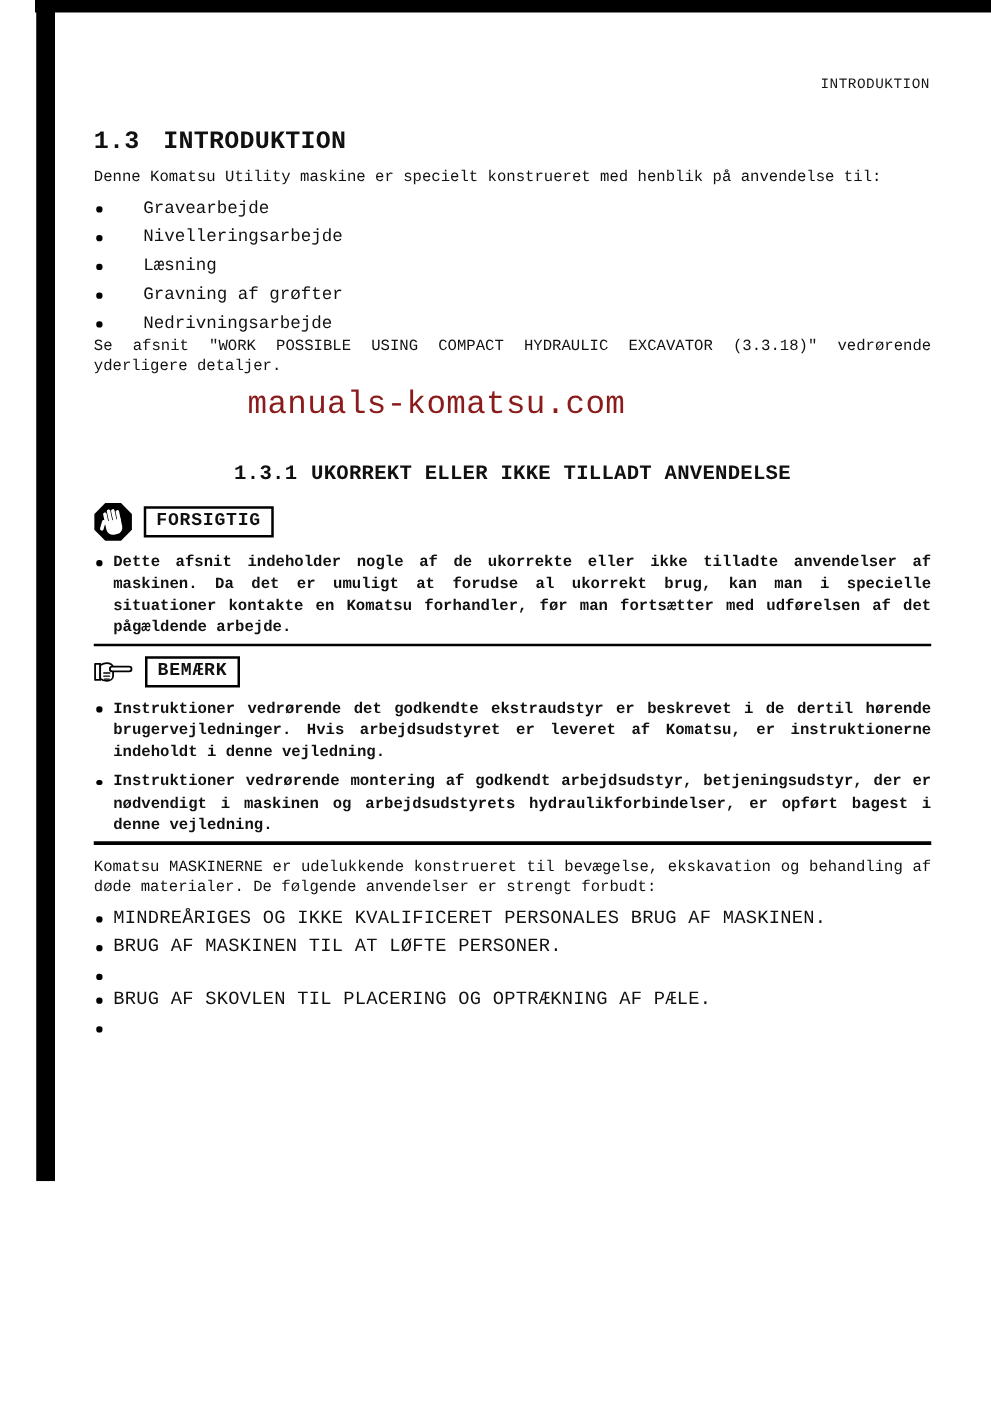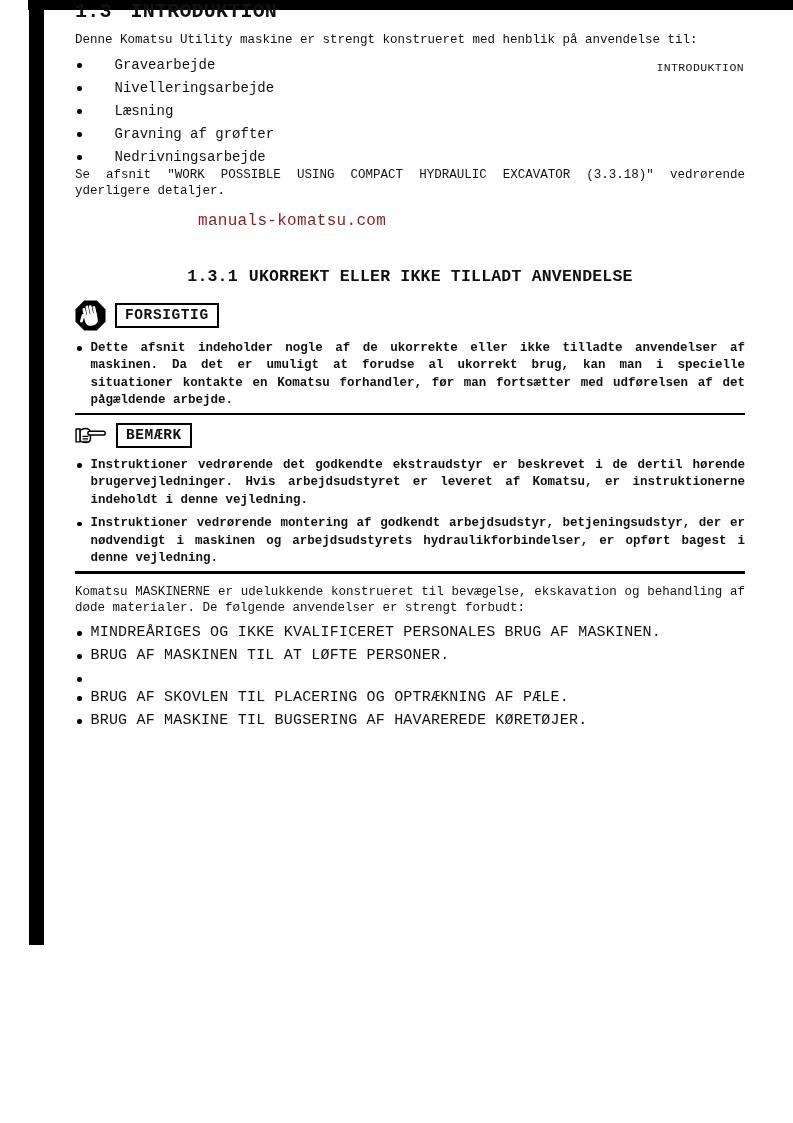--- a/index.html
+++ b/index.html
@@ -18,21 +18,21 @@
     font-size:11.5px; letter-spacing:0.4px; color:#161616;
   }
   .page-number {
     position:absolute; top:1066px; right:50px;
     font-size:12.5px; font-weight:700;
   }
 
   .content { position:absolute; left:75px; top:0; width:670px; }
 
   h1.sec-title {
-    font-size:20px; font-weight:700; line-height:24px;
+    margin-top:102px; font-size:20px; font-weight:700; line-height:24px;
     display:flex; letter-spacing:0.2px;text-align:center;
   }
   h1.sec-title .num { margin-right:19px; }
 
   h2.sub-title {
     margin-top:31px; font-size:16.5px; font-weight:700; line-height:20px;
     display:flex; letter-spacing:0.2px;justify-content:center;
   }
   h2.sub-title .num { margin-right:11px; }
 
@@ -55,21 +55,21 @@
   ul.caps-list li { margin-top:9px; font-size:15px; line-height:14px; letter-spacing:0.2px; }
 
   ul.bold-list li { font-size:12.5px; font-weight:700; line-height:17.5px; }
   ul.bold-list li .dot { margin-top:6.5px; }
   ul.bold-list li p { text-align:justify; }
   ul.caution-list li { margin-top:9px; }
   ul.note-list li.first { margin-top:9px; }
   ul.note-list li.second { margin-top:6px; }
 
   .watermark {
-    margin:6px 0 0 123px; font-size:16px; line-height:30px;
+    margin:6px 0 0 123px; font-size:26px; line-height:30px;
     color:#8b1c1c; letter-spacing:0.3px;
   }
 
   .alert-row { display:flex; align-items:center; }
   .alert-row.caution { margin-top:13px; }
   .alert-row.note { margin-top:8px; }
   .alert-icon { flex:0 0 auto; margin-right:9px; display:block; }
   .alert-box {
     border:2px solid #000; background:#fff; padding:1px 8px 2px;
     font-size:14.5px; font-weight:700; letter-spacing:0.6px; line-height:18px;
@@ -89,21 +89,21 @@
 
   <div class="running-header">INTRODUKTION</div>
 
   <div class="content">
 
     <h1 class="sec-title">
       <span class="num">1.3</span>
       <span>INTRODUKTION</span>
     </h1>
 
-    <p class="body-text lead">Denne Komatsu Utility maskine er strengt konstrueret med henblik på anvendelse til:</p>
+    <p class="body-text lead">Denne Komatsu Utility maskine er specielt konstrueret med henblik på anvendelse til:</p>
 
     <ul class="intro-list">
       <li>
           <span class="dot"></span>
           <span>Gravearbejde</span>
         </li>
       <li>
           <span class="dot"></span>
           <span>Nivelleringsarbejde</span>
         </li>
@@ -196,21 +196,20 @@
         </li>
       <li>
           <span class="dot"></span>
         </li>
       <li>
           <span class="dot"></span>
           <span>BRUG AF SKOVLEN TIL PLACERING OG OPTRÆKNING AF PÆLE.</span>
         </li>
       <li>
           <span class="dot"></span>
-          <span>BRUG AF MASKINE TIL BUGSERING AF HAVAREREDE KØRETØJER.</span>
         </li>
     </ul>
 
   </div>
 
   <div class="page-number">5</div>
 
 </div>
 
 </body></html>

